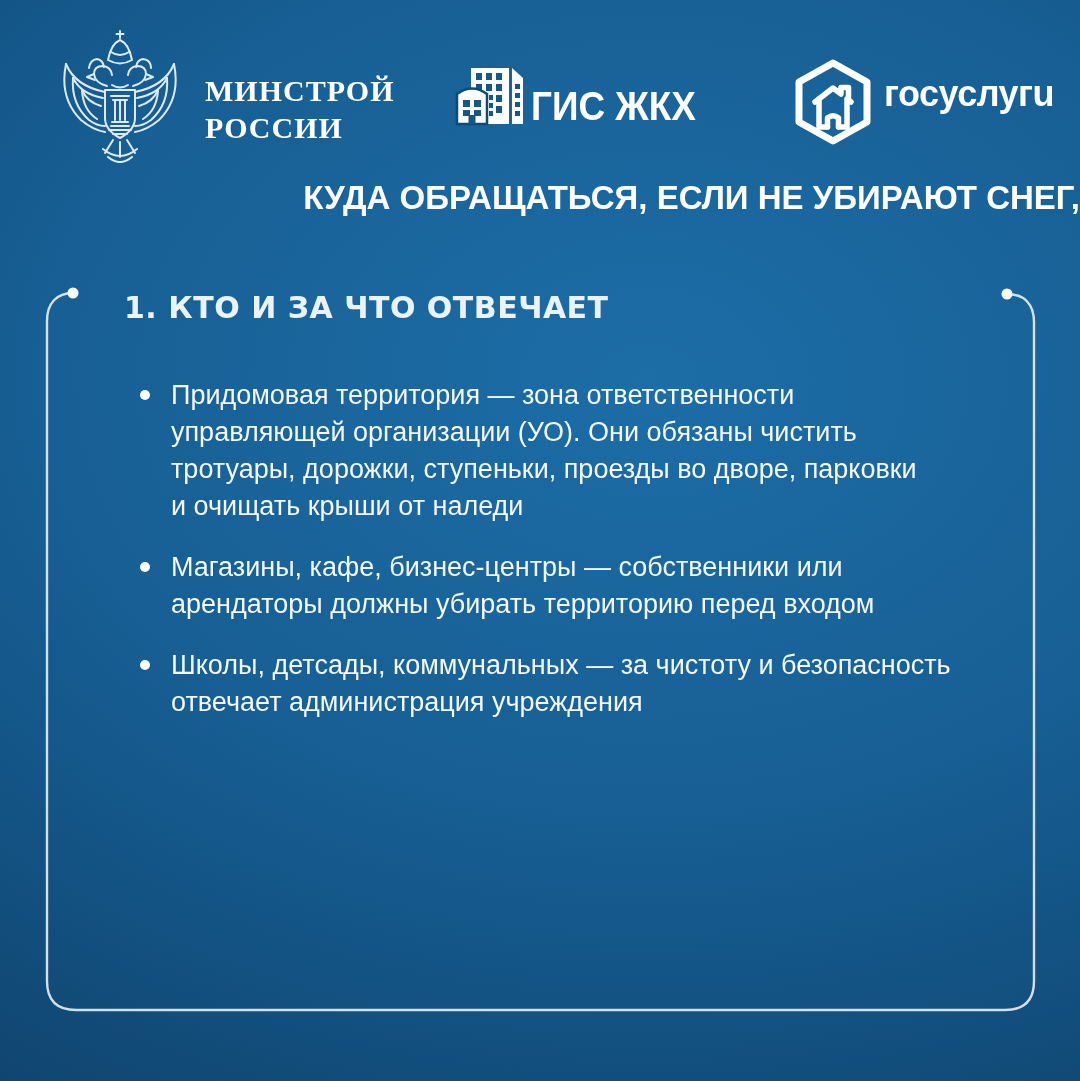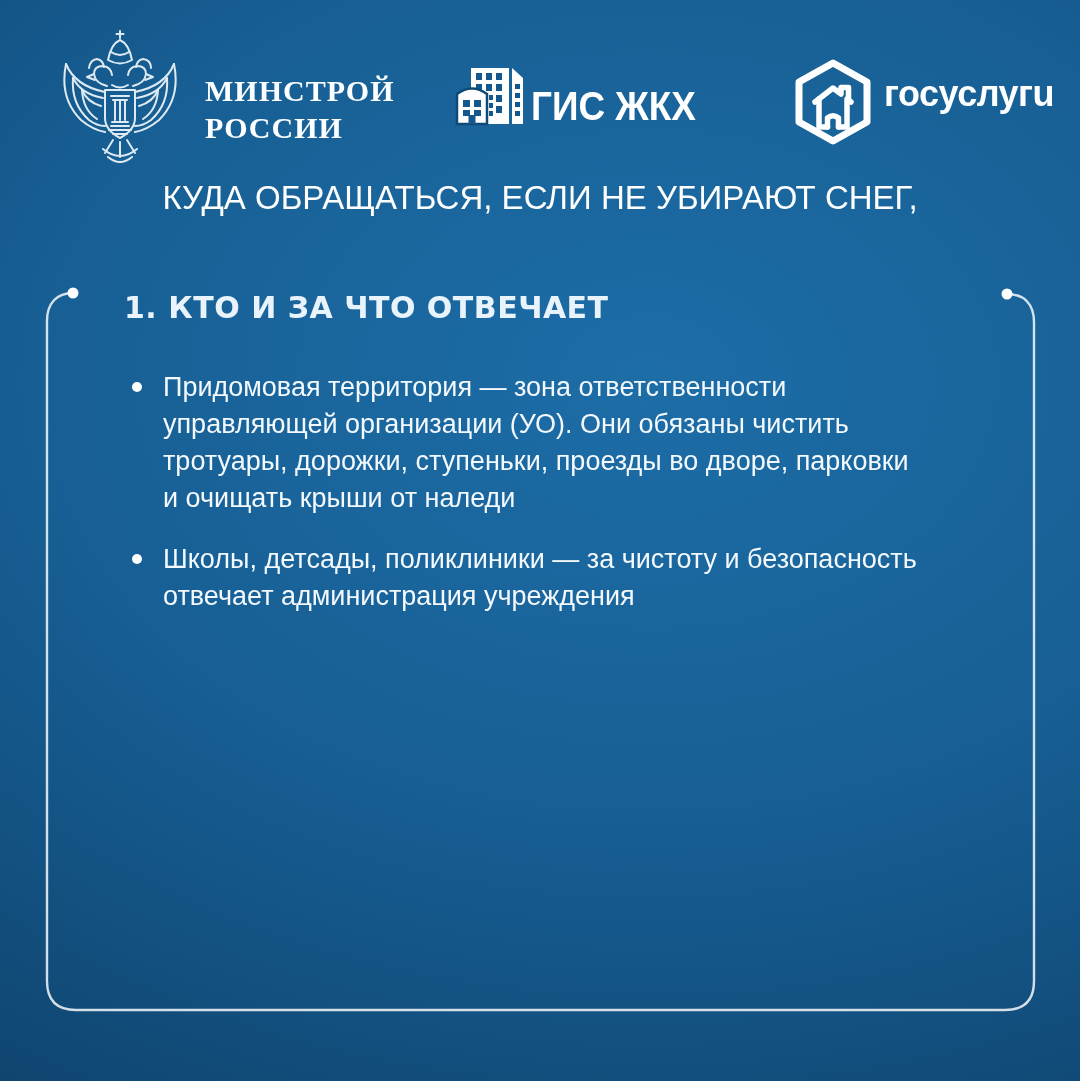--- a/index.html
+++ b/index.html
@@ -26,35 +26,35 @@
     transform:scaleX(.9);transform-origin:0 0;letter-spacing:0px;
   }
   .gd-icon{left:791px;top:59px;}
   .gd-text{
     left:884px;top:70px;
     font-weight:700;font-size:36px;line-height:34px;letter-spacing:-0.5px;color:#fdfeff;margin-top:7px;
   }
 
   
   .page-title{
-    left:0;top:181px;width:1080px;text-align:center;
-    font-weight:400;font-size:33px;line-height:34px;color:#fefefe;
+    left:0;top:181px;width:1080px;text-align:right;
+    font-weight:700;font-size:33px;line-height:34px;color:#fefefe;
   }
 
   
   .card-frame{left:40px;top:282px;}
   .card-heading{
     left:124px;top:290px;
     font-family:"DejaVu Sans",sans-serif;font-weight:700;
     font-size:30px;letter-spacing:.5px;color:#e9f3fb;
     white-space:nowrap;
   }
   ul.bullets{
     left:129px;top:369px;width:890px;
-    list-style:none;margin:0;padding:0;
+    list-style:none;margin:8px;padding:0;
   }
   ul.bullets li{
     position:relative;padding-left:34px;margin:0 0 24px 0;
     font-weight:400;font-size:27px;line-height:37px;color:#f3f9fd;
     white-space:pre-line;
   }
   ul.bullets li::before{
     content:"";position:absolute;left:3px;top:13px;
     width:10px;height:10px;border-radius:50%;background:#ffffff;
   }
@@ -171,15 +171,17 @@
   </svg>
 </div>
 
 <div class="abs card-heading">1. КТО И ЗА ЧТО ОТВЕЧАЕТ</div>
 
 <ul class="abs bullets">
   <li>Придомовая территория — зона ответственности
 управляющей организации (УО). Они обязаны чистить
 тротуары, дорожки, ступеньки, проезды во дворе, парковки
 и очищать крыши от наледи</li>
-  <li>Школы, детсады, поликлиники — за чистоту и безопасность
+  <li>Магазины, кафе, бизнес-центры — собственники или
+арендаторы должны убирать территорию перед входом</li>
+  <li>Школы, детсады, коммунальных — за чистоту и безопасность
 отвечает администрация учреждения</li>
 </ul>
 
 </body></html>

